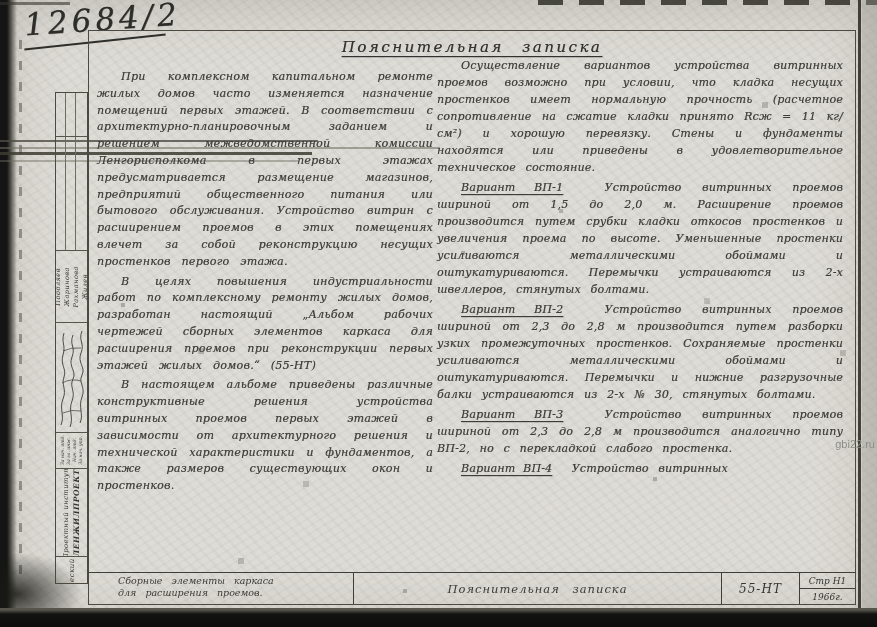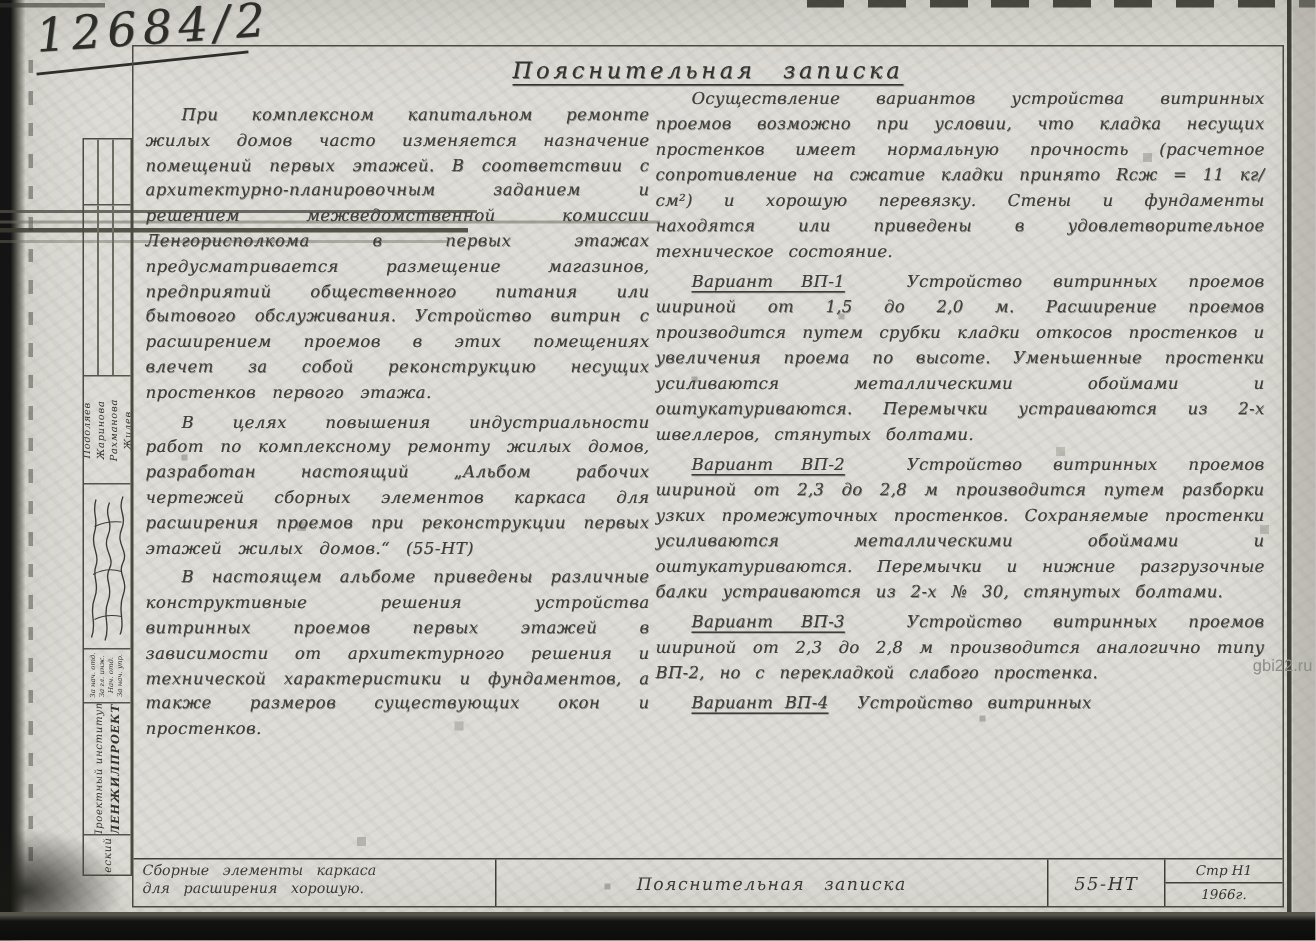--- a/index.html
+++ b/index.html
@@ -57,21 +57,21 @@
   .col-left{left:8px;top:38px;width:336px;font-size:11px;line-height:16.8px;
     word-spacing:7px;letter-spacing:0.3px;}
   .col-right{left:348px;top:26px;width:406px;font-size:11px;line-height:17px;
     word-spacing:6px;letter-spacing:0.2px;font-style:italic;}
   .vlabel{text-decoration:underline;text-underline-offset:3px;word-spacing:4px;}
   
   .footer-table{position:absolute;left:0;right:0;bottom:0;height:31px;
     border-top:1.6px solid #3f3f37;display:flex;font-style:italic;}
   .ft-cell{border-right:1.4px solid #3f3f37;box-sizing:border-box;height:100%;}
   .ft-project{width:242px;padding:2px 6px;font-size:9.5px;line-height:12px;
-    word-spacing:6px;color:#3a3a36;}
+    word-spacing:6px;color:#3a3a36;margin-left:23px;}
   .ft-title{width:368px;display:flex;align-items:center;justify-content:center;
     font-size:11.5px;word-spacing:8px;letter-spacing:1px;color:#3a3a36;}
   .ft-code{width:78px;display:flex;align-items:center;justify-content:center;
     font-size:12px;letter-spacing:1px;color:#35352f;}
   .ft-page{flex:1;display:flex;flex-direction:column;border-right:none;font-style:italic;}
   .ft-page div{flex:1;display:flex;align-items:center;justify-content:center;
     font-size:9px;color:#35352f;}
   .ft-page div:first-child{border-bottom:1px solid #3f3f37;}
   
   .stamp-col{position:absolute;left:55px;top:92px;width:33px;height:492px;
@@ -166,21 +166,21 @@
       <p><span>Осуществление вариантов устройства витринных проемов возможно при условии, что кладка несущих простенков имеет нормальную прочность (расчетное сопротивление на сжатие кладки принято Rсж = 11 кг/см²) и хорошую перевязку. Стены и фундаменты находятся или приведены в удовлетворительное техническое состояние.</span></p>
       <p><span class="vlabel">Вариант ВП-1</span>&nbsp;&nbsp;<span>Устройство витринных проемов шириной от 1,5 до 2,0 м. Расширение проемов производится путем срубки кладки откосов простенков и увеличения проема по высоте. Уменьшенные простенки усиливаются металлическими обоймами и оштукатуриваются. Перемычки устраиваются из 2-х швеллеров, стянутых болтами.</span></p>
       <p><span class="vlabel">Вариант ВП-2</span>&nbsp;&nbsp;<span>Устройство витринных проемов шириной от 2,3 до 2,8 м производится путем разборки узких промежуточных простенков. Сохраняемые простенки усиливаются металлическими обоймами и оштукатуриваются. Перемычки и нижние разгрузочные балки устраиваются из 2-х № 30, стянутых болтами.</span></p>
       <p><span class="vlabel">Вариант ВП-3</span>&nbsp;&nbsp;<span>Устройство витринных проемов шириной от 2,3 до 2,8 м производится аналогично типу ВП-2, но с перекладкой слабого простенка.</span></p>
       <p><span class="vlabel">Вариант ВП-4</span>&nbsp;&nbsp;<span>Устройство витринных</span></p>
     </div>
 
     <div class="footer-table">
       <div class="ft-cell ft-project">
         <div>Сборные элементы каркаса</div>
-        <div>для расширения хорошую.</div>
+        <div>для расширения проемов.</div>
       </div>
       <div class="ft-cell ft-title">Пояснительная записка</div>
       <div class="ft-cell ft-code">55-НТ</div>
       <div class="ft-cell ft-page">
         <div>Стр Н1</div>
         <div>1966г.</div>
       </div>
     </div>
 
   </div>

